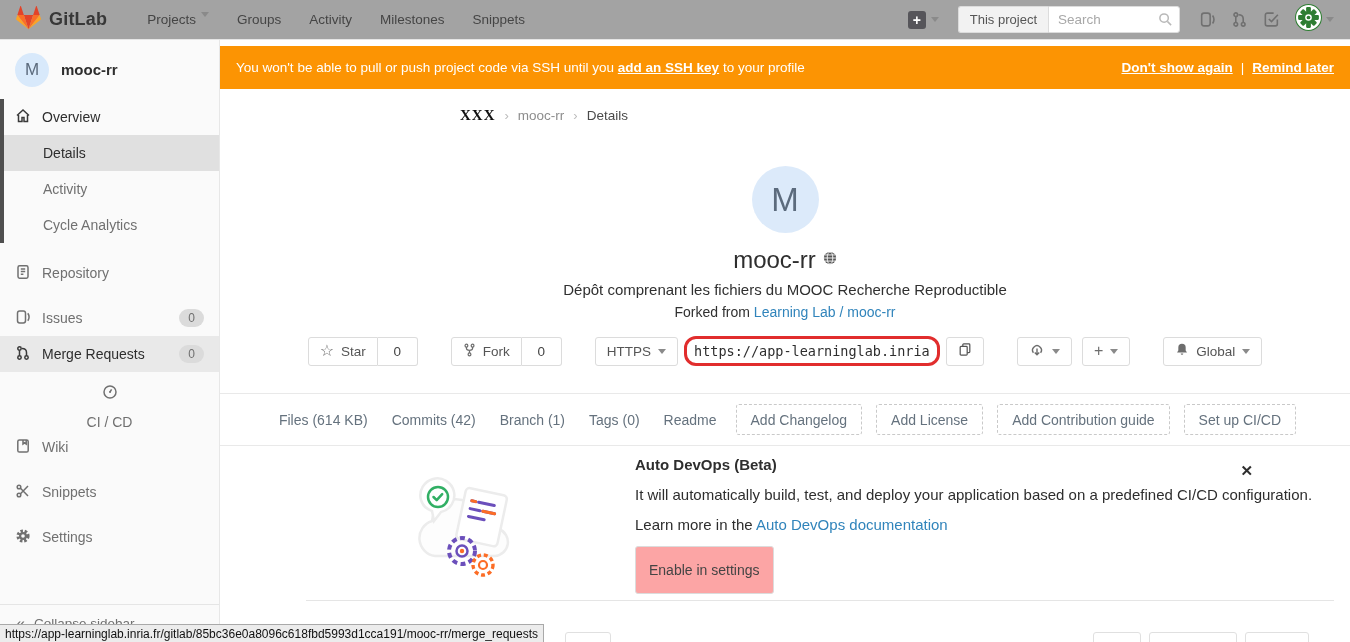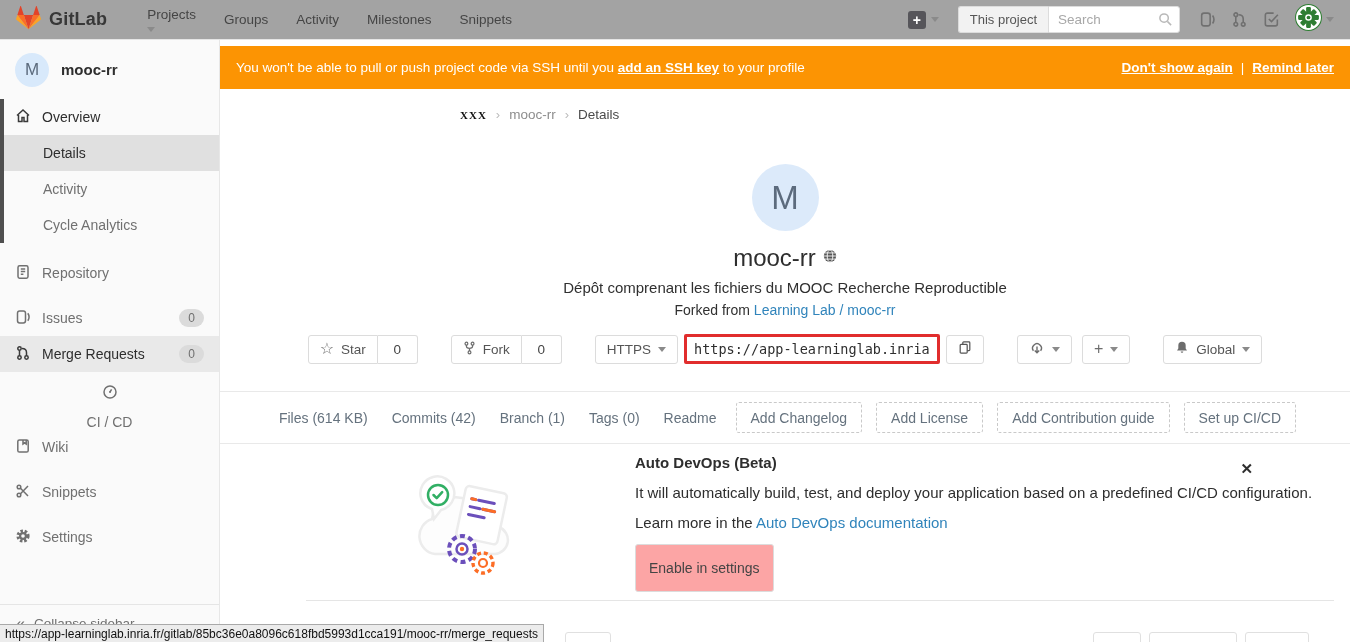--- a/index.html
+++ b/index.html
@@ -4,21 +4,21 @@
 <style>
   * { margin:0; padding:0; box-sizing:border-box; }
   html,body { width:1350px; height:642px; overflow:hidden; font-family:"Liberation Sans",sans-serif; background:#fff; }
 
   
   .navbar { position:fixed; top:0; left:0; right:0; height:40px; background:#a3a3a3;
             border-bottom:1px solid #e5e5e5; display:flex; align-items:center; padding:0 16px; z-index:30; }
   .brand { display:flex; align-items:center; gap:8px; margin-right:40px; }
   .brand-name { font-size:18px; font-weight:700; color:#383838; letter-spacing:.2px; }
   .nav-menu { display:flex; align-items:center; gap:28px; }
-  .nav-item { font-size:13.5px; color:#454545; display:flex; gap:5px; cursor:pointer;flex-direction:column; }
+  .nav-item { font-size:13.5px; color:#454545; display:flex; gap:5px; cursor:pointer; }
   .caret { width:0; height:0; border-left:4px solid transparent; border-right:4px solid transparent;
            border-top:5px solid #8a8a8a; display:inline-block; }
   .nav-right { margin-left:auto; display:flex; align-items:center; gap:15px; }
   .plus-wrap { display:flex; align-items:center; gap:5px; cursor:pointer; }
   .plus-btn { width:18px; height:18px; background:#56555a; border-radius:3px; color:#fff; font-size:14px;
               font-weight:700; display:flex; align-items:center; justify-content:center; line-height:1; }
   .search-group { display:flex; height:27px; position:relative; margin:0 4px; }
   .search-scope { background:#f2f2f2; border:1px solid #dcdcdc; border-right:none; border-radius:3px 0 0 3px;
                   font-size:13px; color:#555; display:flex; align-items:center; padding:0 11px; white-space:nowrap; }
   .search-input { width:132px; border:1px solid #dcdcdc; border-radius:0 3px 3px 0; font-size:13.5px;
@@ -55,21 +55,21 @@
   .badge { margin-left:auto; background:#dbdbdb; color:#6f6f6f; border-radius:10px; font-size:12px;
            padding:2px 9px; line-height:1.2; }
   .collapse-row { position:absolute; bottom:0; left:0; right:0; height:38px; border-top:1px solid #e5e5e5;
                   display:flex; align-items:center; gap:9px; padding:0 16px; color:#707070; font-size:13.5px; cursor:pointer;
                   background:#fafafa; }
   .collapse-icon { font-size:16px; line-height:1; color:#707070; }
 
   
   .main { position:absolute; top:40px; left:220px; right:0; bottom:0; background:#fff; overflow:hidden; }
   .breadcrumb { margin:67px 0 0 240px; display:flex; align-items:center; gap:9px; font-size:13.5px; }
-  .crumb-root { font-family:"Liberation Serif",serif; font-weight:700; font-size:11px; color:#111; letter-spacing:1px; }
+  .crumb-root { font-family:"Liberation Serif",serif; font-weight:700; font-size:15px; color:#111; letter-spacing:1px; }
   .crumb-sep { color:#bcbcbc; font-size:13px; }
   .crumb-mid { color:#8d8d8d; }
   .crumb-cur { color:#4a4a4a; }
 
   .proj-head { text-align:center; margin-top:42px; }
   .proj-avatar { width:67px; height:67px; border-radius:50%; background:#dceafa; color:#5c6b7d; font-size:33px;
                  display:inline-flex; align-items:center; justify-content:center; }
   .proj-title-row { margin-top:13px; display:flex; justify-content:center; align-items:center; gap:7px; }
   .proj-title { font-size:24px; color:#2e2e2e; font-weight:400; }
   .proj-desc { margin-top:7px; font-size:15px; color:#303030; }
@@ -78,21 +78,21 @@
 
   .actions { display:flex; justify-content:center; align-items:center; margin-top:16px; }
   .btn { height:29px; border:1px solid #dcdcdc; border-radius:3px; background:#fff; color:#555; font-size:13.5px;
          display:inline-flex; align-items:center; gap:7px; padding:0 11px; cursor:pointer; white-space:nowrap;
          font-family:"Liberation Sans",sans-serif; }
   .btn-group { display:inline-flex; }
   .btn-group .btn:first-child { border-radius:3px 0 0 3px; }
   .btn-group .btn.count { border-left:none; border-radius:0 3px 3px 0; min-width:40px; justify-content:center; color:#444; }
   .sp-lg { width:33px; } .sp-md { width:10px; } .sp-sm { width:6px; }
   .star-glyph { font-size:16px; color:#6d6d6d; line-height:1; }
-  .url-input { height:30px; width:256px; border:3px solid #e12d2d; border-radius:2px; padding:0 7px;
+  .url-input { height:30px; width:256px; border:3px solid #e12d2d; border-radius:12px; padding:0 7px;
                font-family:"DejaVu Sans Mono","Liberation Mono",monospace; font-size:13.5px; color:#2e2e2e; outline:none; }
   .icon-btn { justify-content:center; min-width:36px; }
 
   .divider { border-top:1px solid #e9e9e9; margin-top:27px; }
   .tabs { display:flex; justify-content:center; align-items:center; gap:14px; padding:10px 0; }
   .tab-link { color:#65727e; font-size:14px; padding:0 5px; cursor:pointer; }
   .dashed-btn { border:1px dashed #c9c9c9; border-radius:3px; height:31px; display:inline-flex; align-items:center;
                 padding:0 14px; color:#65727e; font-size:14px; cursor:pointer; background:#fff; }
   .divider2 { border-top:1px solid #e9e9e9; }
 

